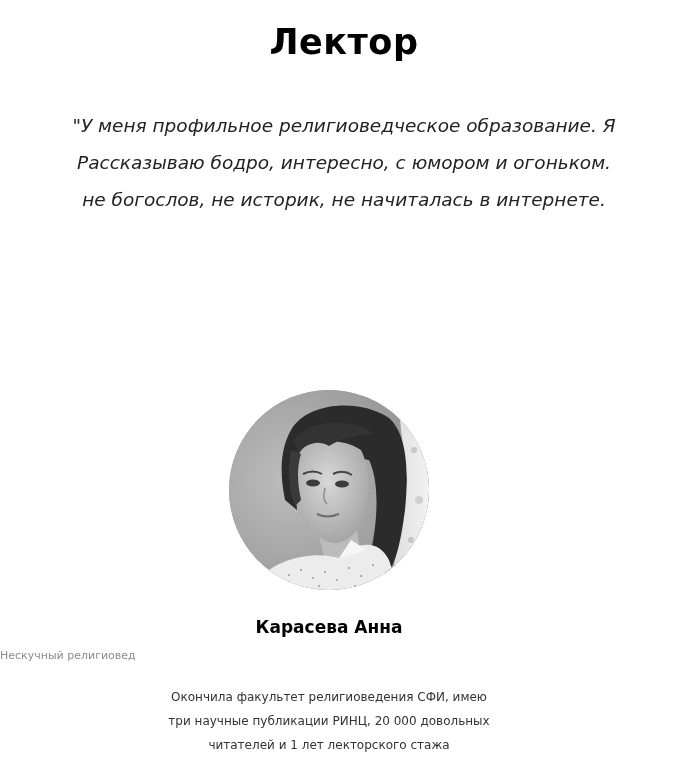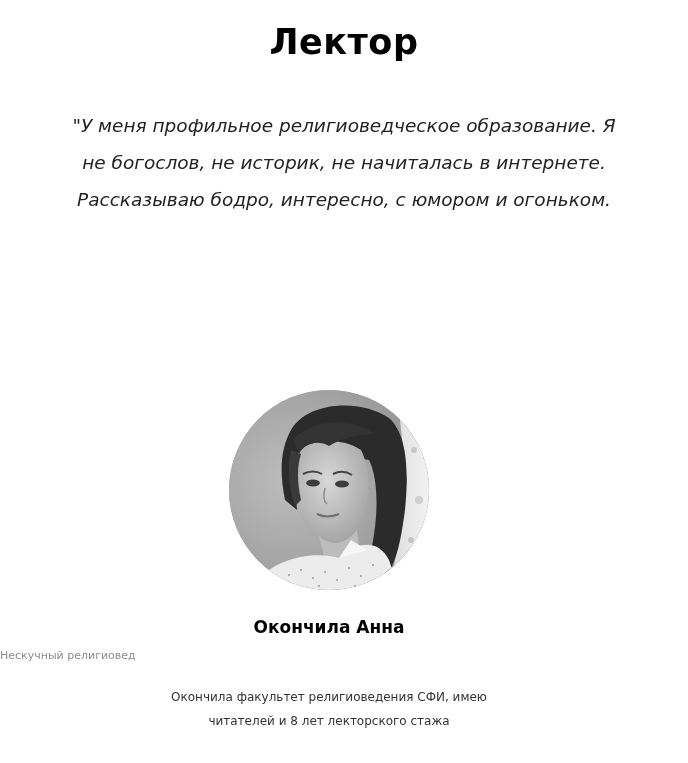--- a/index.html
+++ b/index.html
@@ -94,22 +94,22 @@
   </style>
 </head>
 <body>
 
 <div class="section">
 
   <h1 class="title">Лектор</h1>
 
   <blockquote class="quote">
     <span class="quote-line">"У меня профильное религиоведческое образование. Я</span>
+    <span class="quote-line">Рассказываю бодро, интересно, с юмором и огоньком.</span>
     <span class="quote-line">не богослов, не историк, не начиталась в интернете.</span>
-    <span class="quote-line">Рассказываю бодро, интересно, с юмором и огоньком.</span>
   </blockquote>
 
   <div class="photo-wrap">
     <svg width="200" height="200" viewBox="0 0 200 200" xmlns="http://www.w3.org/2000/svg">
       <defs>
         <radialGradient id="bg" cx="30%" cy="45%" r="80%">
           <stop offset="0%" stop-color="#bdbdbd"></stop>
           <stop offset="100%" stop-color="#8f8f8f"></stop>
         </radialGradient>
         <linearGradient id="wall" x1="0" y1="0" x2="1" y2="0">
@@ -158,21 +158,22 @@
         <circle cx="132" cy="186" r="1"></circle>
           <circle cx="144" cy="175" r="1"></circle>
           <circle cx="150" cy="190" r="1"></circle>
         <circle cx="48" cy="194" r="1"></circle>
           <circle cx="90" cy="196" r="1"></circle>
           <circle cx="126" cy="196" r="1"></circle>
       </g>
     </svg>
   </div>
 
-  <div class="name">Окончила Анна</div>
+  <div class="name">Карасева Анна</div>
   <div class="role">Нескучный религиовед</div>
 
   <p class="bio">
     <span class="bio-line">Окончила факультет религиоведения СФИ, имею</span>
-    <span class="bio-line">читателей и 8 лет лекторского стажа</span>
+    <span class="bio-line">три научные публикации РИНЦ, 20 000 довольных</span>
+    <span class="bio-line">читателей и 1 лет лекторского стажа</span>
   </p>
 
 </div>
 
 </body></html>

